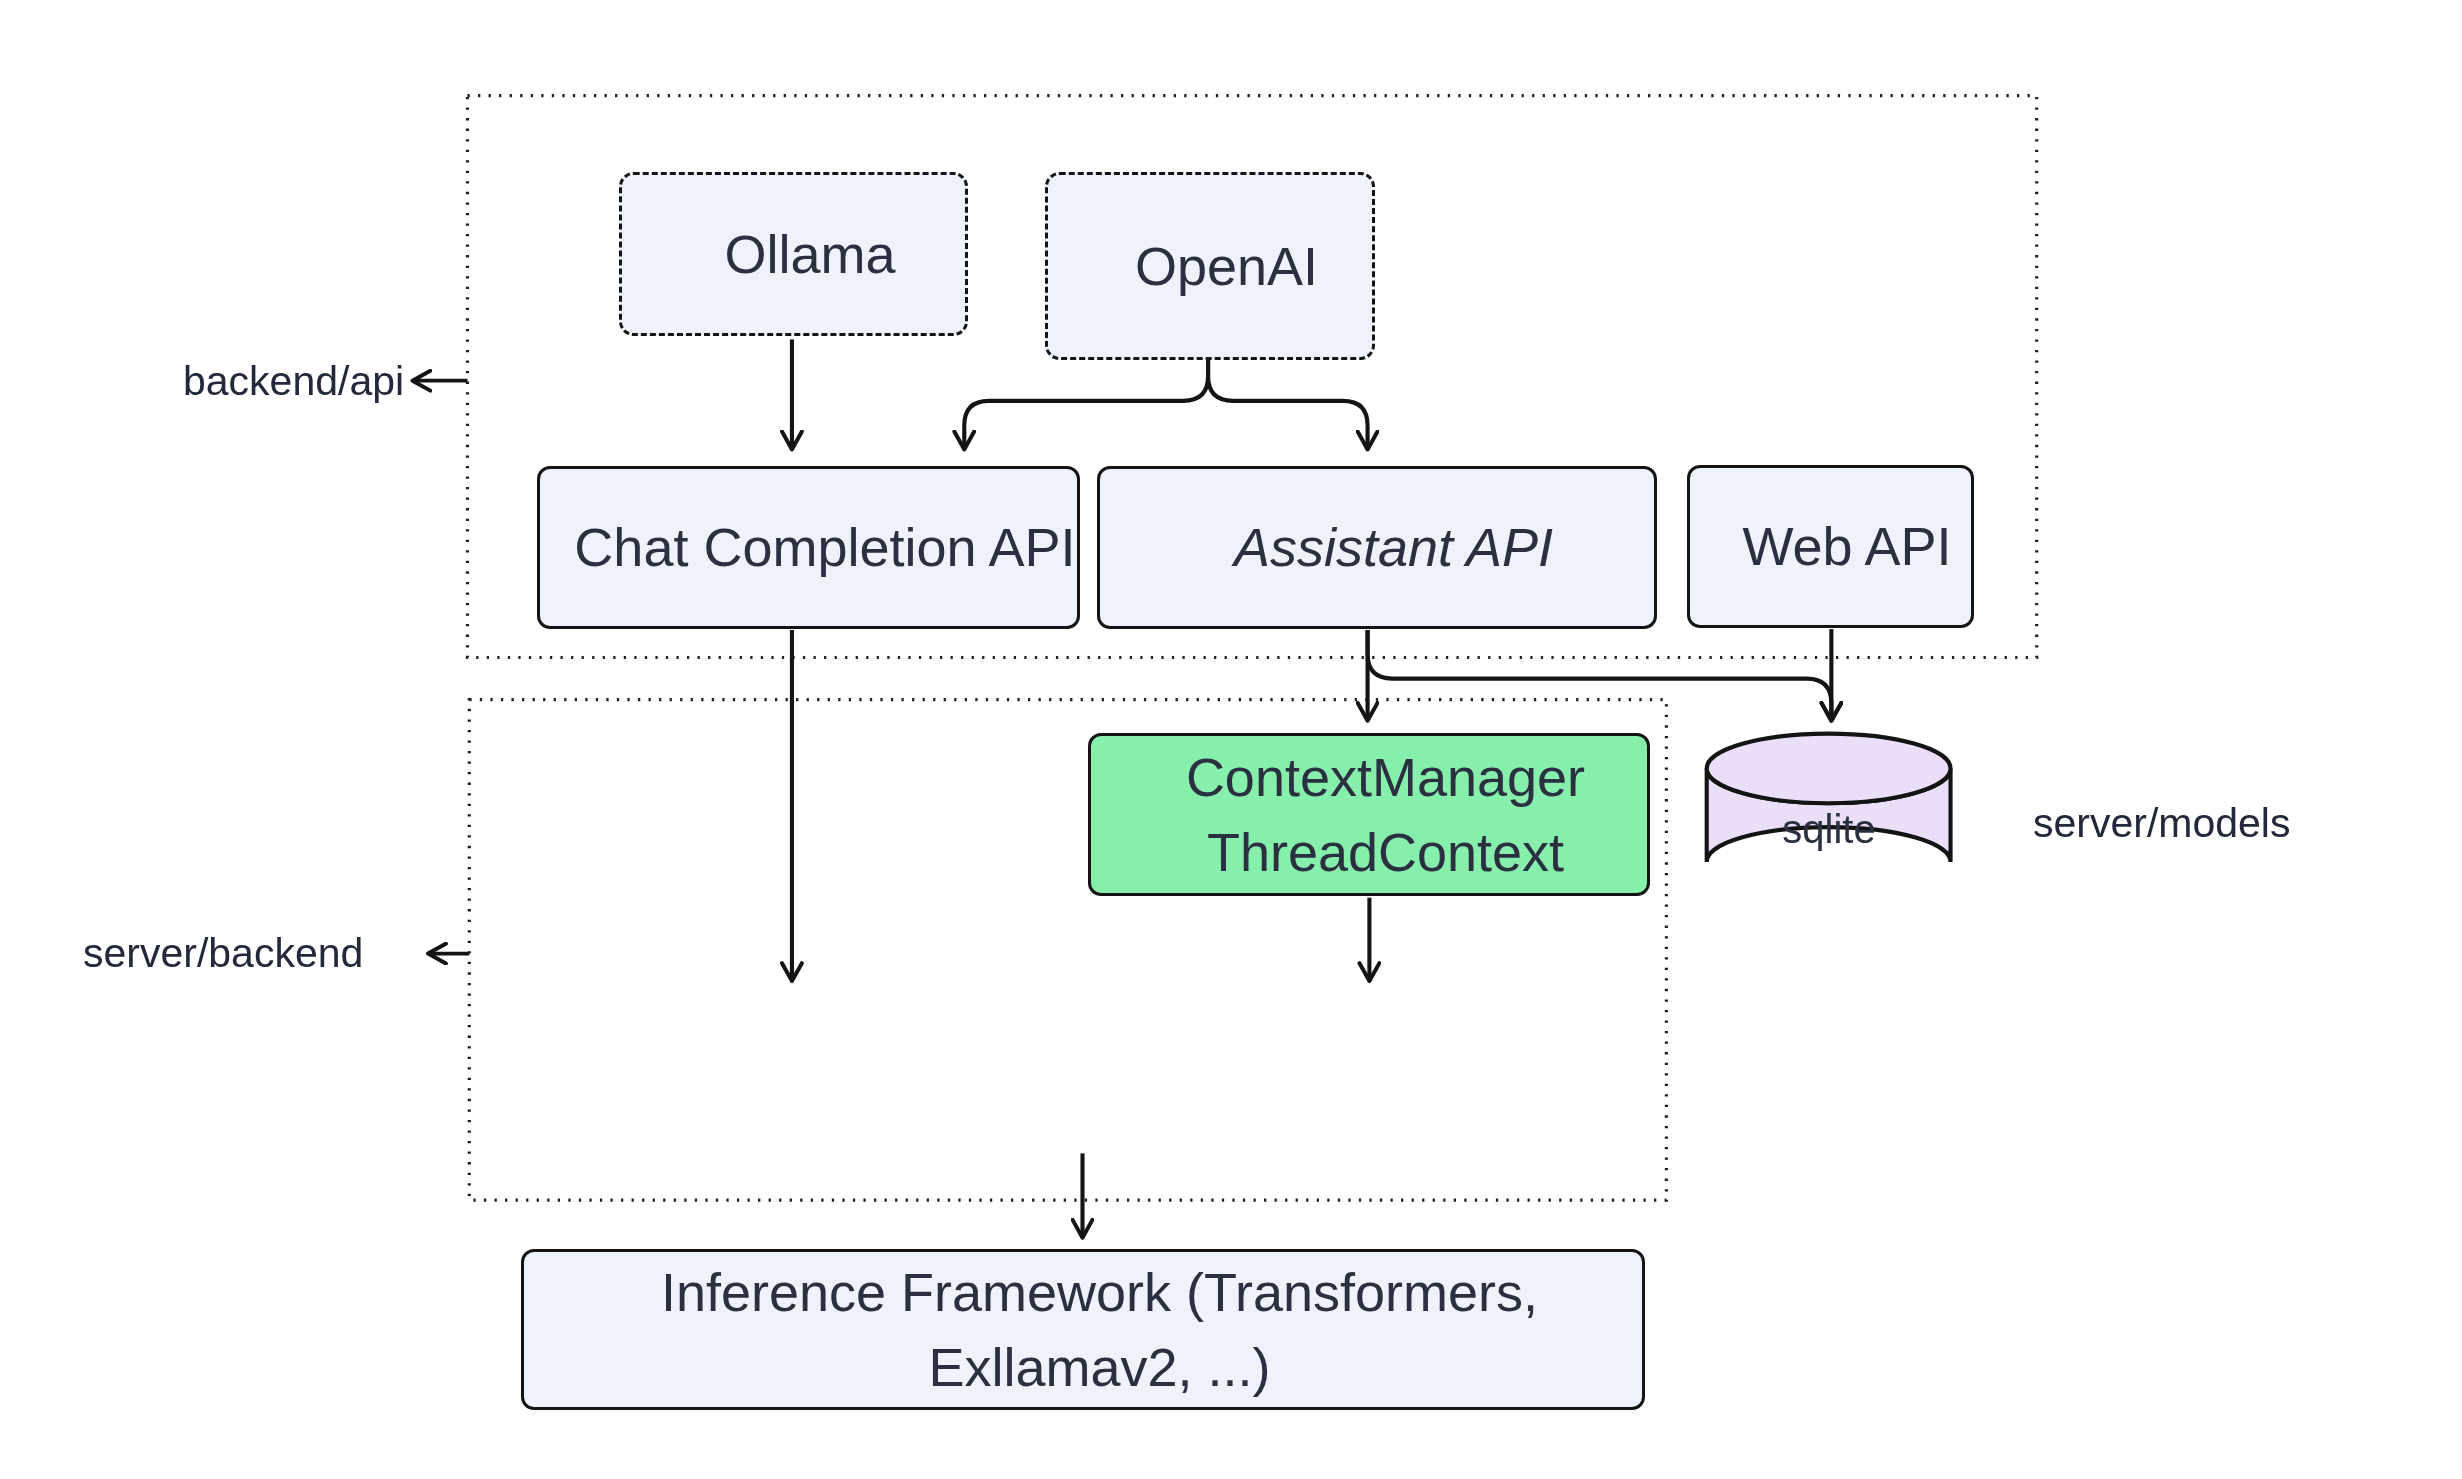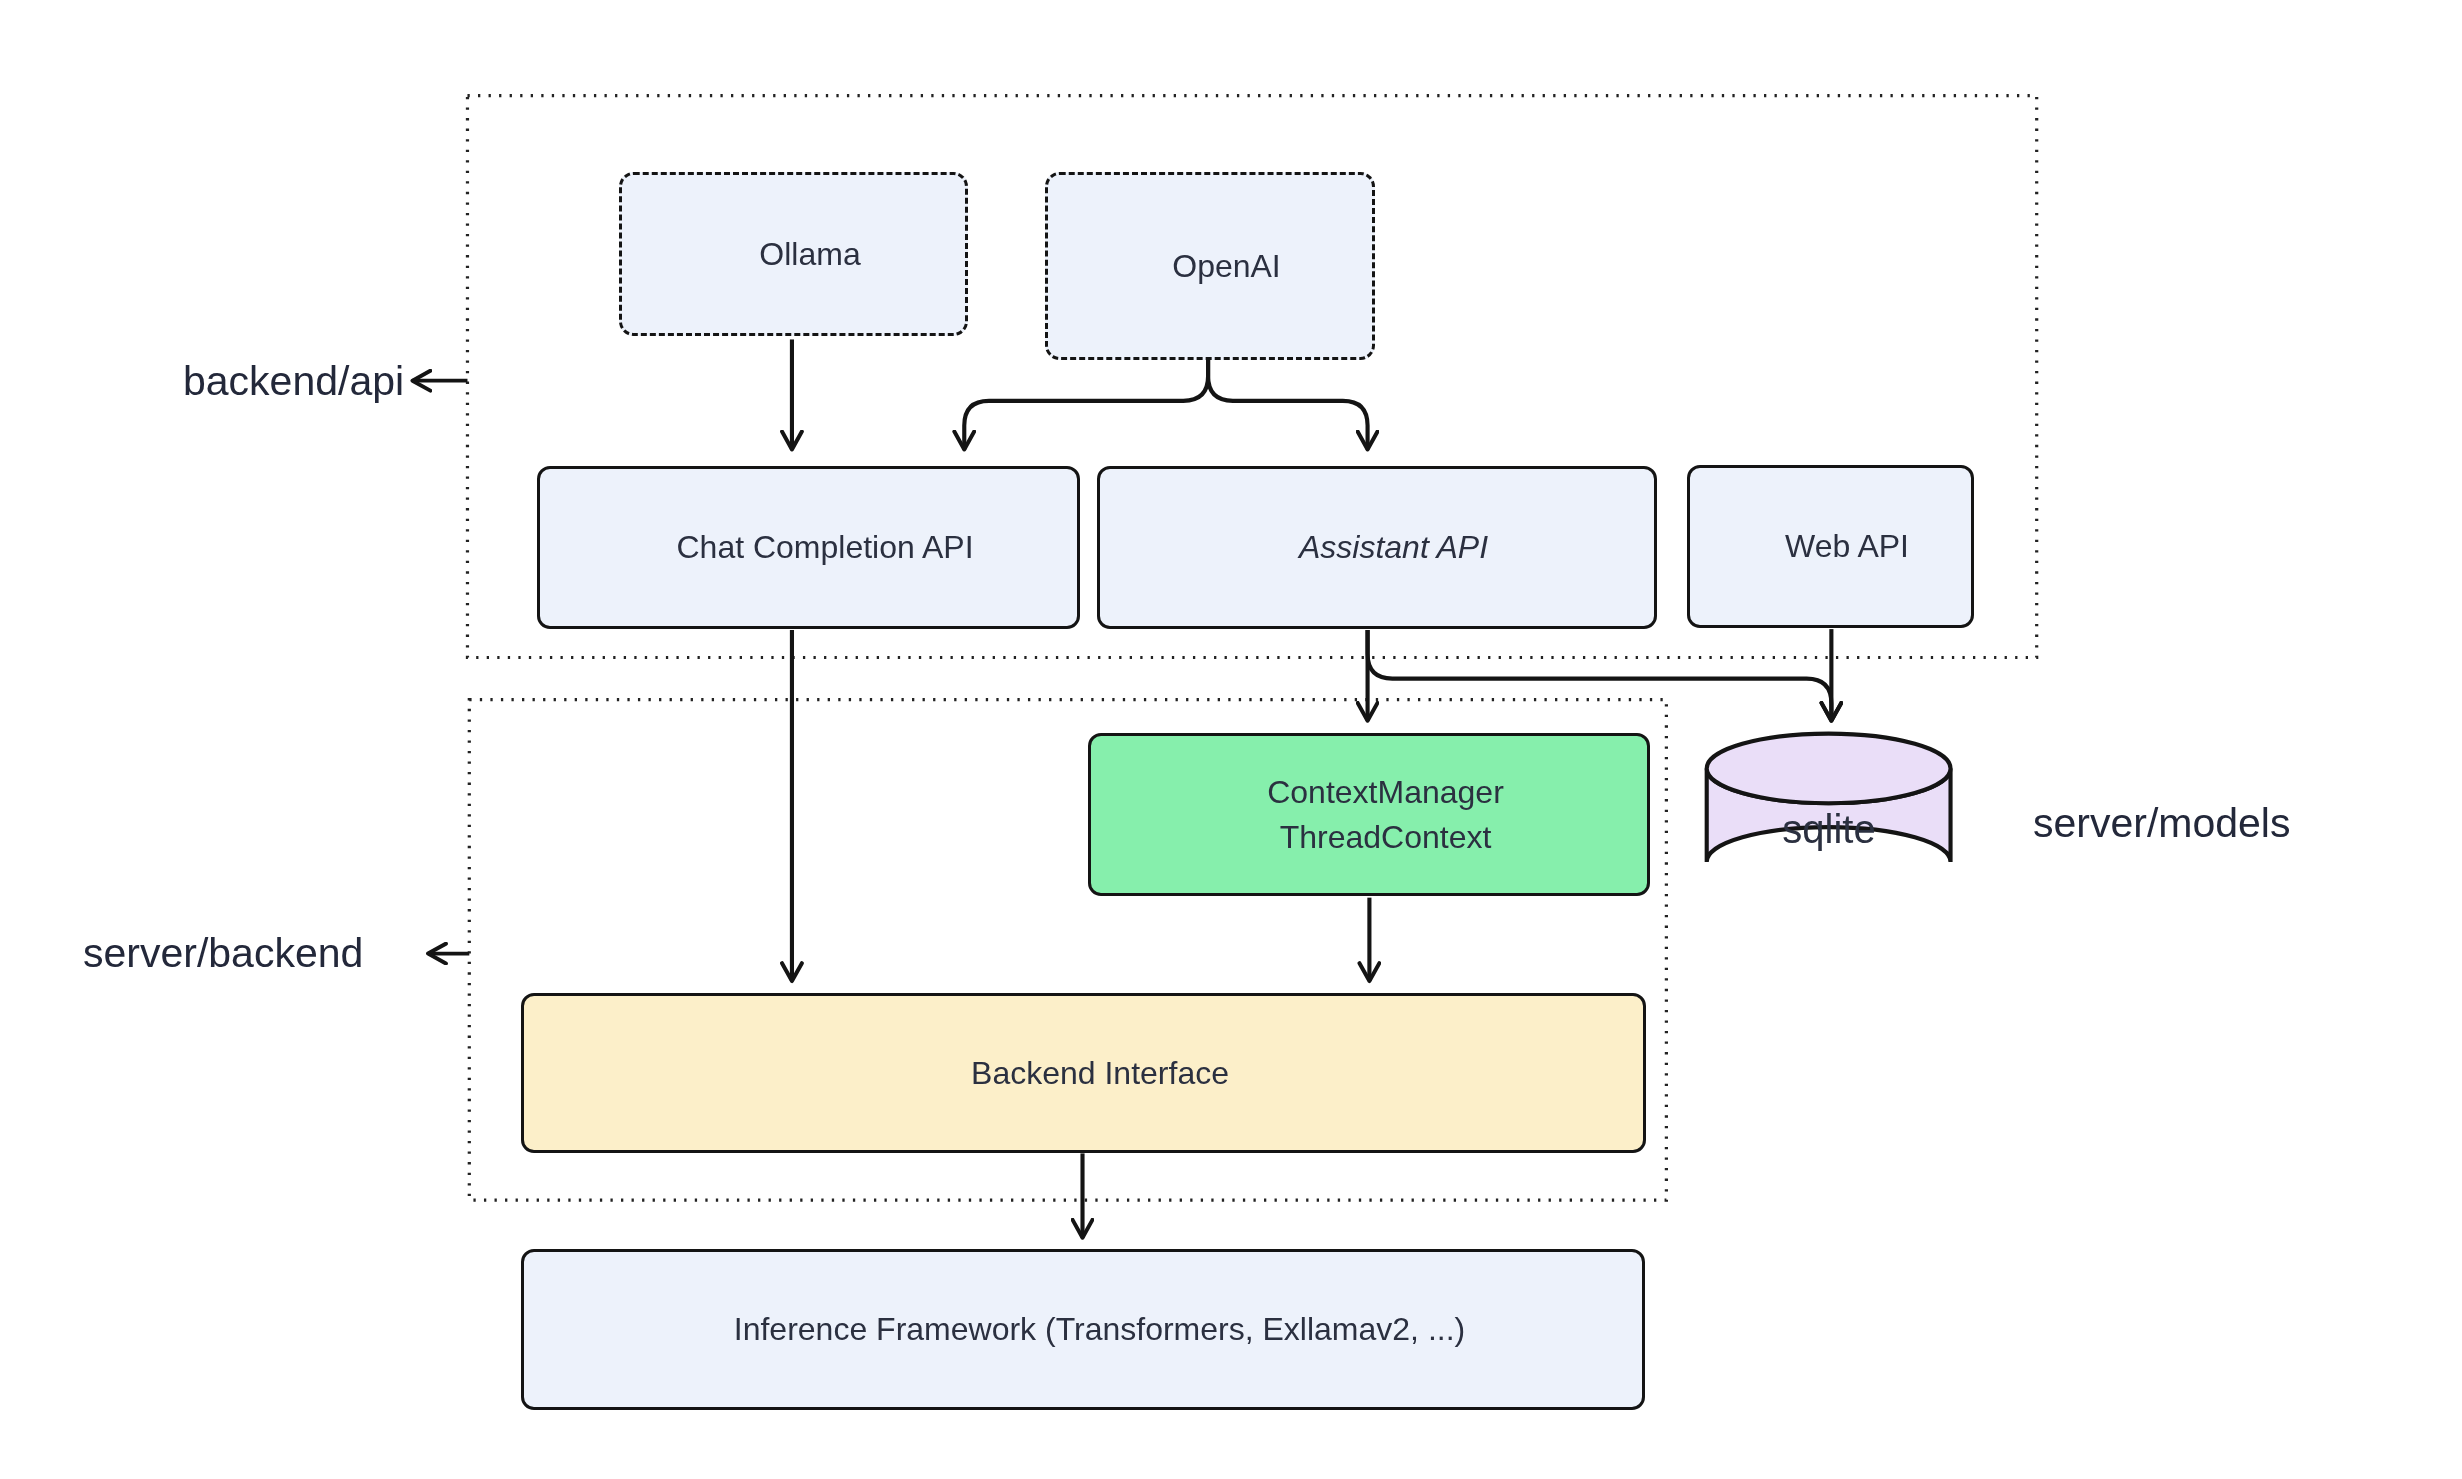--- a/index.html
+++ b/index.html
@@ -25,21 +25,21 @@
     position: absolute;
     box-sizing: border-box;
     display: flex;
     flex-direction: column;
     align-items: center;
     justify-content: center;
     text-align: center;
     border: 3.7px solid #141414;
     border-radius: 13px;
     color: #2b3040;
-    font-size: 32px;
+    font-size: 54px;
     line-height: 1.38;
     background: #edf2fb;
     padding-left: 33px;
   }
   .node.dashed {
     border-style: dashed;
     border-radius: 14.7px;
   }
   .node.green  { background: #86efac; }
   .node.yellow { background: #fcefc9; }
@@ -105,23 +105,20 @@
     <span>Assistant API</span>
   </div>
   <div class="node blue" style="left:1687px; top:465px; width:287px; height:163px;">
     <span>Web API</span>
   </div>
 
   <div class="node green" style="left:1088px; top:733px; width:562px; height:163px;">
     <span>ContextManager</span>
     <span>ThreadContext</span>
   </div>
-  <div class="node yellow" style="left:521px; top:993px; width:1125px; height:160px;">
-    <span>Backend Interface</span>
-  </div>
   <div class="node blue" style="left:521px; top:1249px; width:1124px; height:161px;">
     <span>Inference Framework (Transformers, Exllamav2, ...)</span>
   </div>
 
   <div class="cyl-label" style="left:1707px; top:807px; width:244px;">sqlite</div>
 
   <div class="section-label" style="left:183px; top:358px;">backend/api</div>
   <div class="section-label" style="left:83px; top:930px;">server/backend</div>
   <div class="section-label" style="left:2033px; top:800px;">server/models</div>
 

